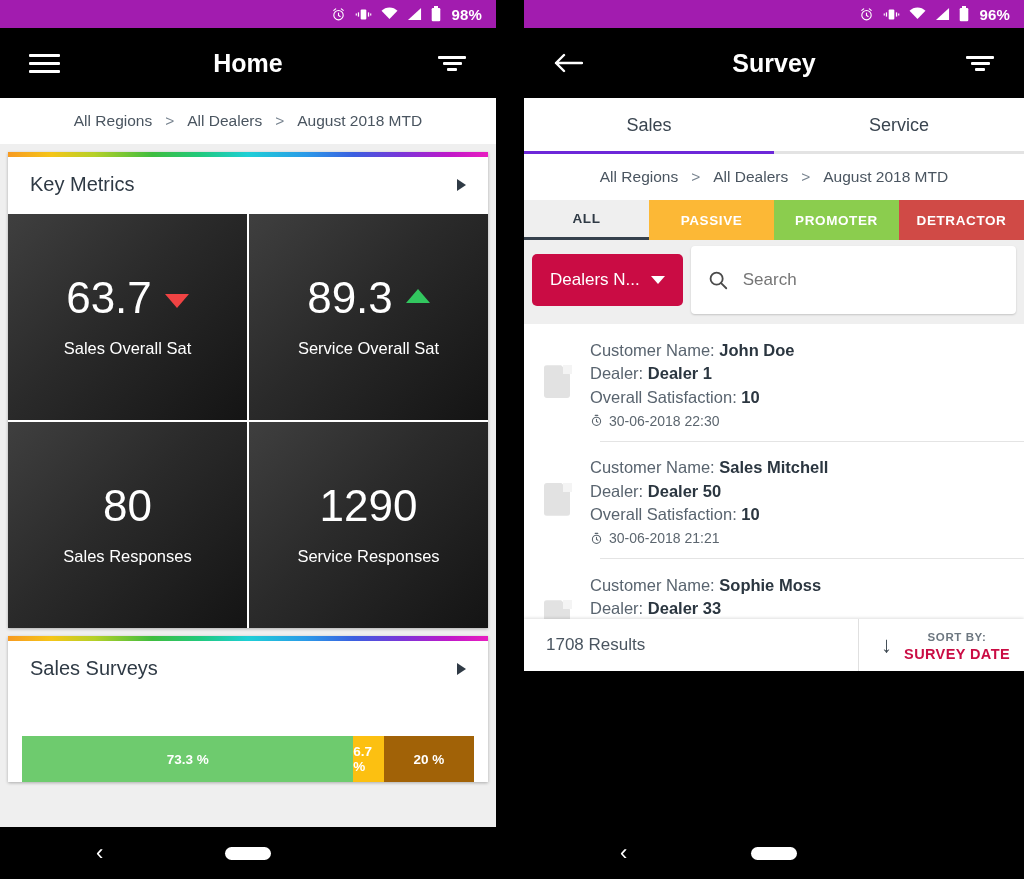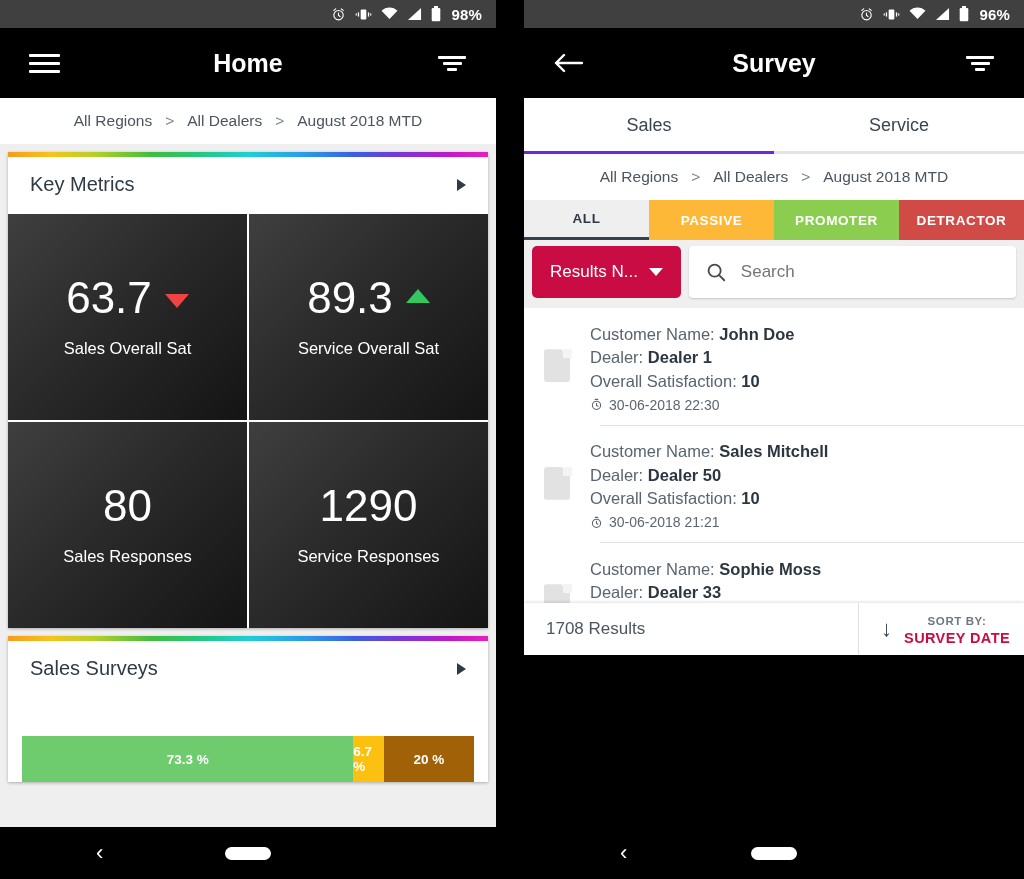--- a/index.html
+++ b/index.html
@@ -11,21 +11,21 @@
   }
   .screen-wrap { position:relative; width:1024px; height:879px; background:#000; }
 
   
   .phone { position:absolute; top:0; height:879px; background:#000; overflow:hidden; }
   .phone-left  { left:0;   width:496px; }
   .phone-right { left:524px; width:500px; }
 
   
   .statusbar {
-    height:28px; background:#404040; display:flex; align-items:center;
+    height:28px; background:#a21caf; display:flex; align-items:center;
     justify-content:flex-end; padding-right:14px; gap:9px;
   }
   .statusbar .sb-icon { display:flex; align-items:center; }
   .statusbar .sb-pct {
     color:#fff; font-size:15px; font-weight:bold; letter-spacing:.2px; margin-left:1px;
   }
 
   
   .appbar {
     height:70px; background:#000; display:flex; align-items:center;
@@ -114,21 +114,21 @@
   .chip.detractor { background:#d04a46; color:#fff; }
 
   .searchrow { display:flex; align-items:center; background:#efefef; padding:6px 8px 10px 8px; gap:8px; }
   .dropdown-btn {
     background:#ca0c44; color:#fff; border-radius:5px; height:52px;
     display:flex; align-items:center; gap:11px; padding:0 18px;
     font-size:17px; cursor:pointer; white-space:nowrap;
   }
   .caret-down { width:0;height:0;border-left:7px solid transparent;border-right:7px solid transparent;border-top:8px solid #fff; }
   .searchbox {
-    flex:1; background:#fff; border-radius:4px; height:52px;
+    flex:1; background:#fff; border-radius:4px; height:68px;
     display:flex; align-items:center; gap:14px; padding:0 16px;
     box-shadow:0 1px 2px rgba(0,0,0,.18);
   }
   .search-input { border:none; outline:none; font-size:17px; color:#9a9a9a; flex:1; background:transparent; font-family:inherit; }
 
   .survey-list { background:#fff; height:347px; overflow:hidden; position:relative; }
   .survey-item { display:flex; align-items:center; gap:18px; padding:12px 16px 12px 20px; }
   .doc-icon { flex:none; width:28px; height:34px; position:relative; }
   .doc-icon .page {
     width:26px;height:33px;background:#e2e2e2;border-radius:3px;
@@ -365,21 +365,21 @@
 
     <div class="chipbar">
       <div class="chip all">ALL</div>
       <div class="chip passive">PASSIVE</div>
       <div class="chip promoter">PROMOTER</div>
       <div class="chip detractor">DETRACTOR</div>
     </div>
 
     <div class="searchrow">
       <div class="dropdown-btn">
-        <span>Results N...</span>
+        <span>Dealers N...</span>
         <span class="caret-down"></span>
       </div>
       <div class="searchbox">
         <svg width="22" height="22" viewBox="0 0 24 24">
           <circle cx="10.5" cy="10.5" r="6.6" fill="none" stroke="#4a4a4a" stroke-width="2"></circle>
           <path d="M15.4 15.4L21 21" stroke="#4a4a4a" stroke-width="2" stroke-linecap="round"></path>
         </svg>
         <input class="search-input" type="text" placeholder="Search" style="">
       </div>
     </div>

